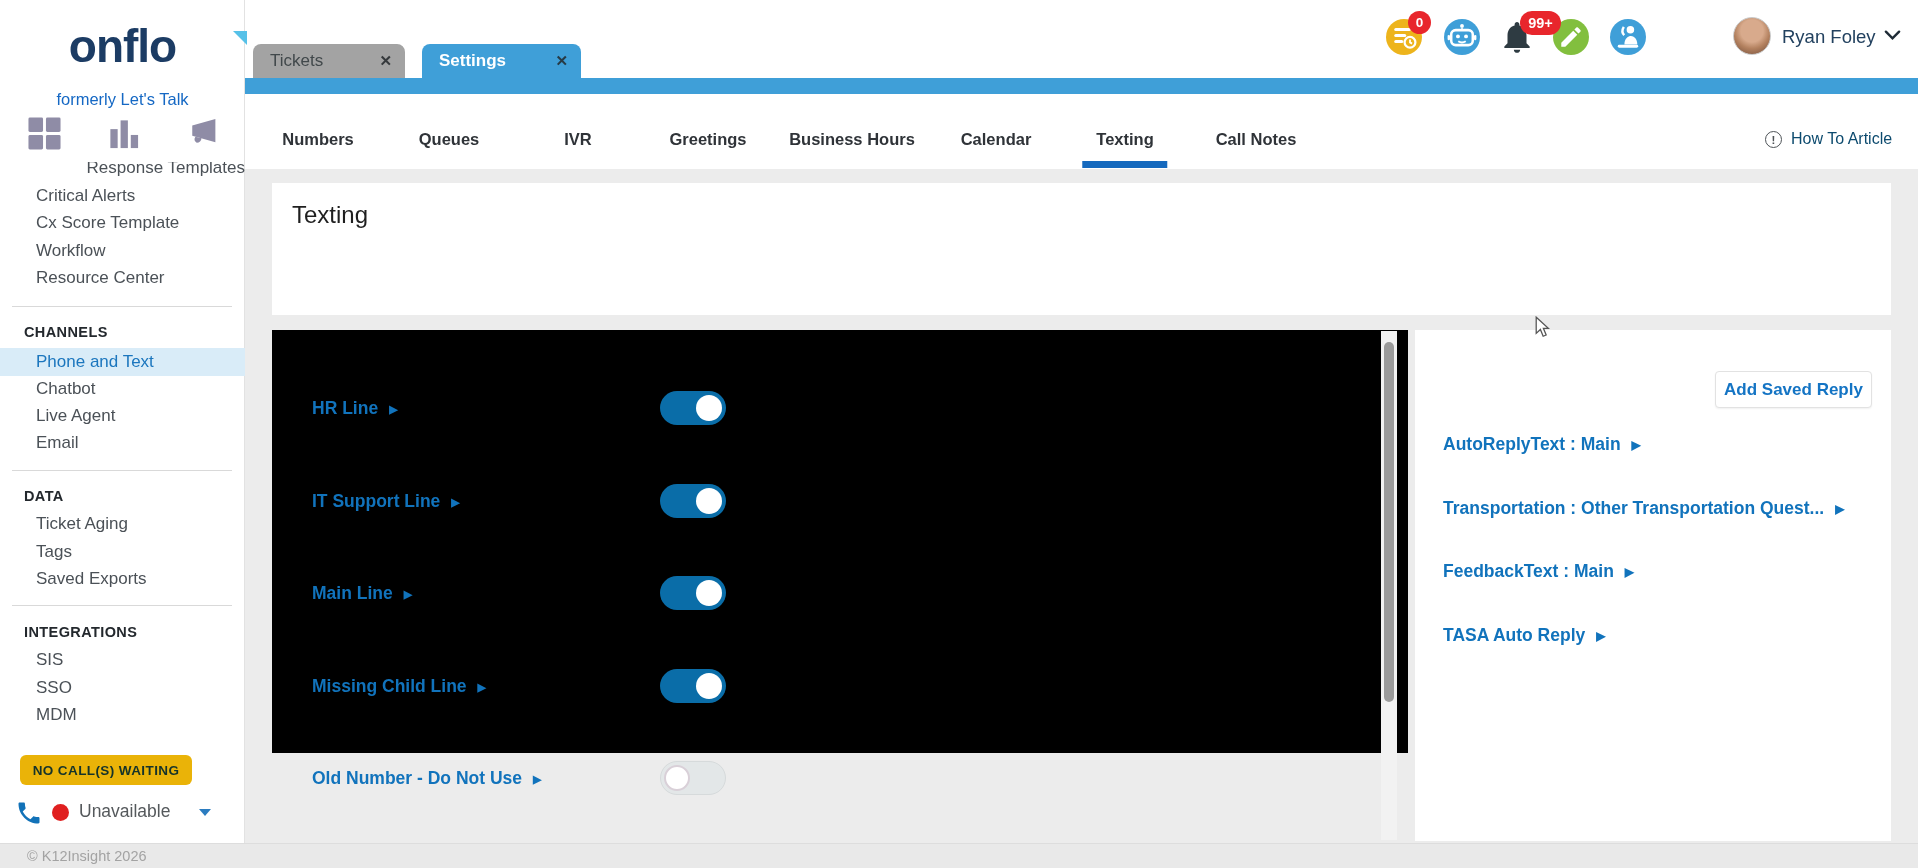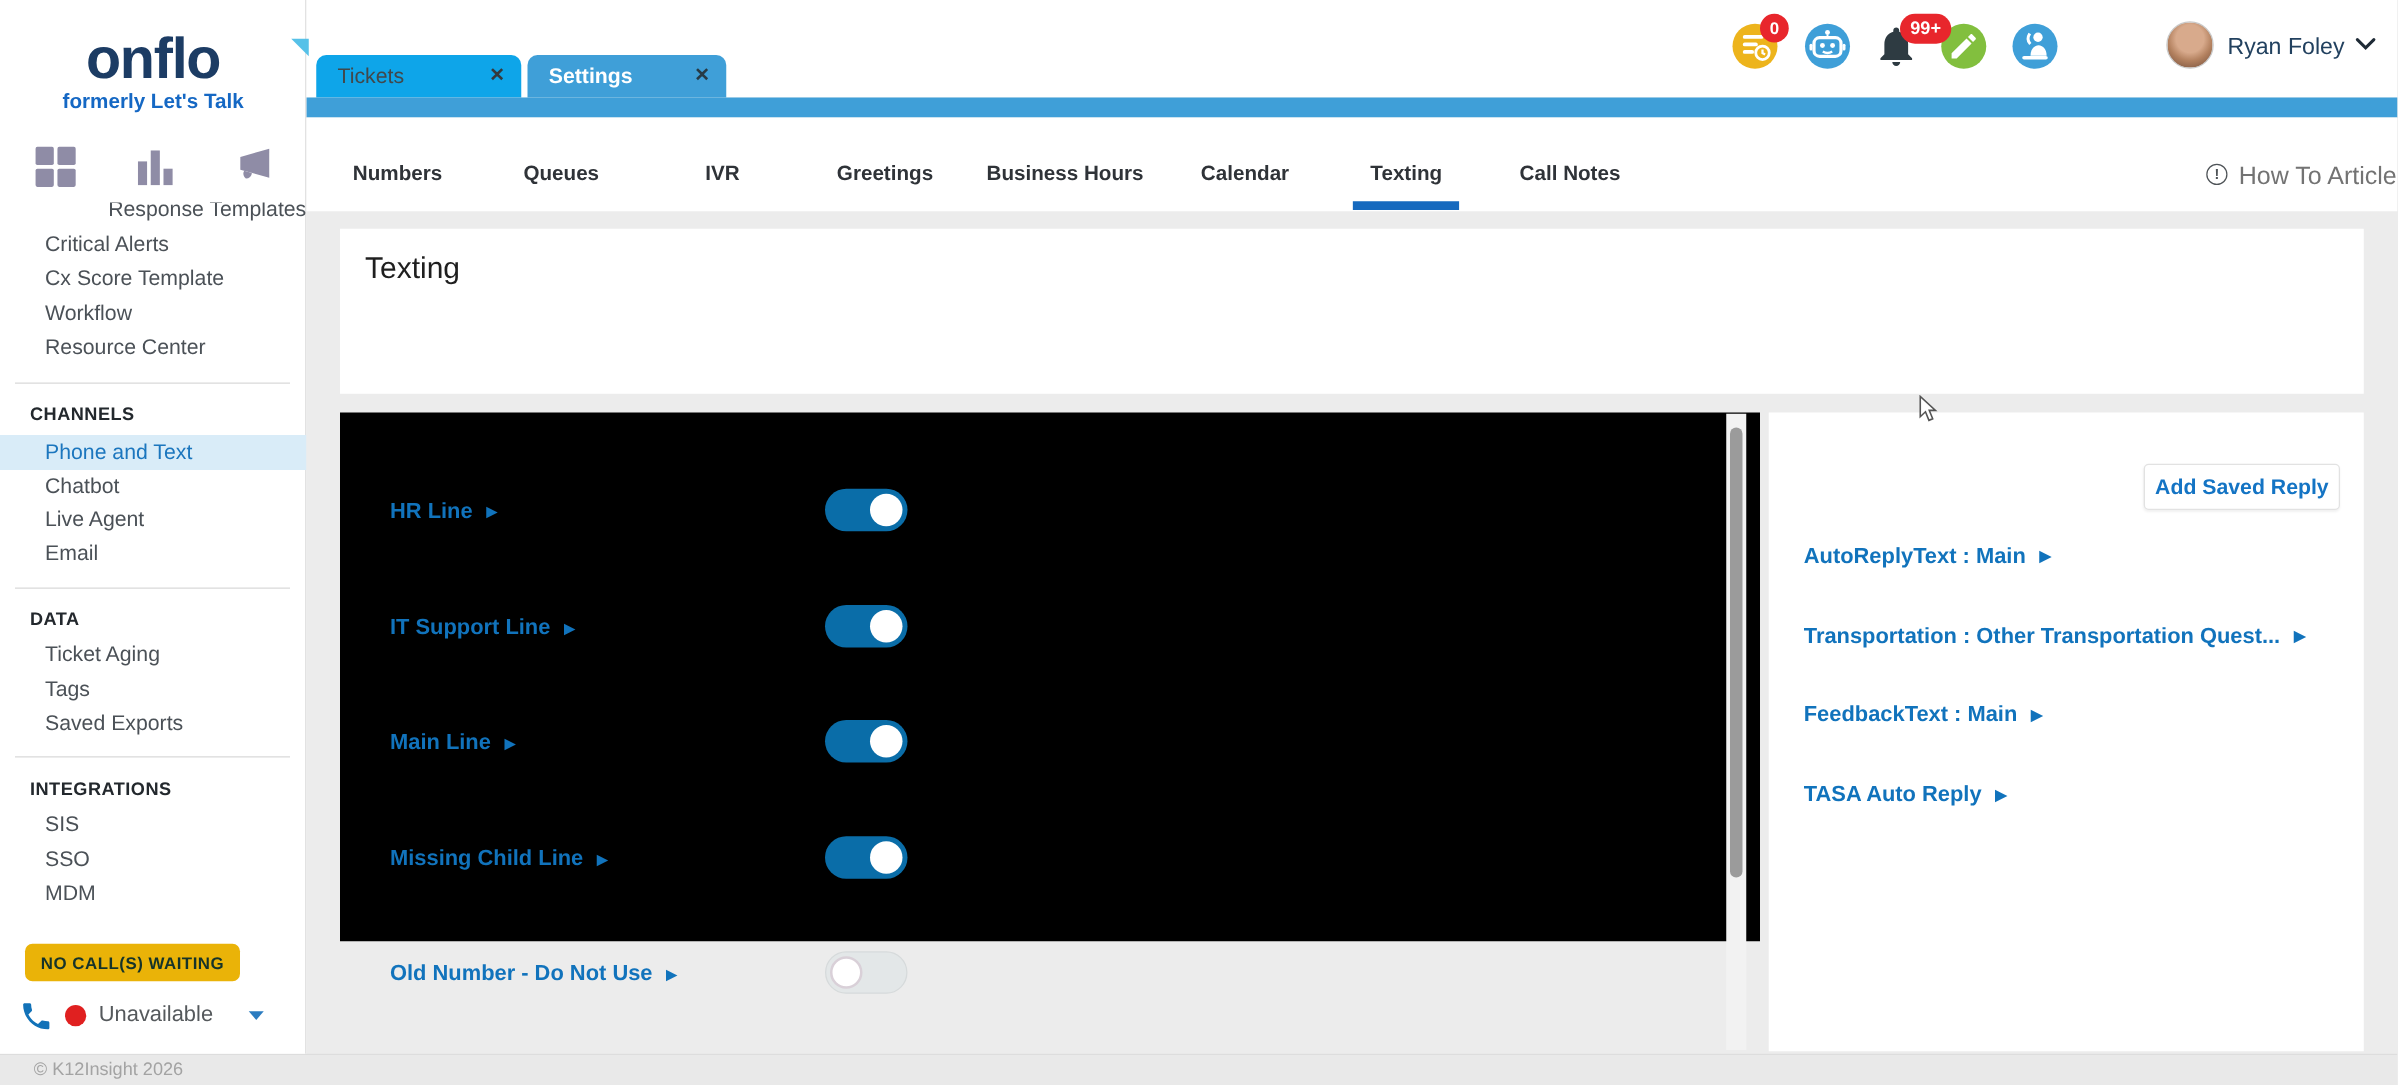--- a/index.html
+++ b/index.html
@@ -11,21 +11,21 @@
     overflow:hidden;
     color:#3a3f44;
   }
   .abs { position:absolute; }
 
   
   .sidebar { left:0; top:0; width:245px; height:843px; background:#fff; border-right:1px solid #E2E2E2; z-index:5; }
   .logo-wrap { position:absolute; top:22px; left:0; width:245px; text-align:center; }
   .logo-text { font-size:46px; font-weight:bold; color:#1C3C64; letter-spacing:-1px; position:relative; display:inline-block; line-height:48px; }
   .logo-accent { position:absolute; right:-2px; top:9px; width:0; height:0; border-top:14px solid #56C1E8; border-left:14px solid transparent; }
-  .logo-tagline { font-size:16.5px; font-weight:bold; color:#1568C4; margin-top:2px; }
+  .logo-tagline { font-size:16.5px; font-weight:normal; color:#1568C4; margin-top:20px; }
   .side-icons { position:absolute; top:113px; left:0; width:245px; height:42px; }
   .side-icons svg { position:absolute; }
   .menu-top { position:absolute; top:162px; left:0; width:245px; height:130px; overflow:hidden; }
   .menu-item { padding-left:36px; line-height:27.5px; font-size:17px; color:#4B5157; cursor:pointer; white-space:nowrap; }
   .menu-item.first { margin-top:-8px;text-align:right; }
   .side-divider { position:absolute; left:12px; width:220px; height:0; border-top:1px solid #D9D9D9; }
   .section-title { position:absolute; left:24px; font-size:14.5px; font-weight:bold; color:#23282D; letter-spacing:.4px; }
   .section-item { position:absolute; left:0; width:245px; height:28px; line-height:28px; padding-left:36px; font-size:17px; color:#4B5157; cursor:pointer; }
   .section-item.active { background:#D9ECF8; color:#1B76BE; }
   .call-btn { position:absolute; left:20px; top:755px; width:172px; height:30px; background:#eab308; border:none; border-radius:6px; font-family:inherit; font-size:13.5px; font-weight:bold; color:#15332A; letter-spacing:.4px; cursor:pointer; }
@@ -35,42 +35,42 @@
   .status-caret { position:absolute; left:199px; top:12px; width:0; height:0; border-left:6px solid transparent; border-right:6px solid transparent; border-top:7px solid #2B7CC0; cursor:pointer; }
 
   
   .footer { left:0; top:843px; width:1918px; height:25px; background:#E9E9E9; border-top:1px solid #DDD; }
   .footer-text { position:absolute; left:27px; top:0; line-height:24px; font-size:14.5px; color:#A3A3A3; }
 
   
   .topbar { left:245px; top:0; width:1673px; height:78px; background:#fff; }
   .wtab { position:absolute; top:44px; height:34px; border-radius:8px 8px 0 0; font-size:17px; line-height:34px; padding-left:17px; cursor:pointer; }
   .wtab .x { position:absolute; right:13px; top:0; font-size:15px; font-weight:bold; cursor:pointer; }
-  .wtab-tickets { left:253px; width:164px; background:#0ea5e9; color:#41484B; }
+  .wtab-tickets { left:253px; width:152px; background:#a3a3a3; color:#41484B; }
   .wtab-tickets .x { color:#35393C; }
   .wtab-settings { left:422px; width:159px; background:#3F9FD8; color:#fff; font-weight:bold; }
   .wtab-settings .x { color:#273A45; }
   .bluebar { left:245px; top:78px; width:1673px; height:16px; background:#3F9FD8; }
 
   .circ-icon { position:absolute; top:19px; width:36px; height:36px; border-radius:50%; cursor:pointer; }
   .badge { position:absolute; background:#E8262C; color:#fff; font-weight:bold; text-align:center; border-radius:12px; z-index:6; cursor:pointer; }
   .badge-zero { left:1408px; top:11px; width:23px; height:23px; line-height:23px; font-size:13.5px; }
   .badge-99 { left:1520px; top:11px; width:41px; height:24px; line-height:24px; font-size:14.5px; }
   .bell-wrap { position:absolute; left:1498px; top:17px; width:38px; height:40px; cursor:pointer; }
   .avatar { position:absolute; left:1733px; top:17px; width:38px; height:38px; border-radius:50%; background:radial-gradient(circle at 50% 36%, #D8AA8C 0 38%, #B3815F 60%, #6E4A38 100%); border:1px solid #C9C9C9; cursor:pointer; }
   .user-name { position:absolute; left:1782px; top:26px; font-size:18.5px; color:#22415F; cursor:pointer; }
   .user-caret { position:absolute; left:1884px; top:28px; cursor:pointer; }
 
   
   .subnav { left:245px; top:94px; width:1673px; height:75px; background:#fff; }
   .snav-tab { position:absolute; top:128px; transform:translateX(-50%); font-size:16.5px; font-weight:600; color:#2F3338; line-height:22px; cursor:pointer; white-space:nowrap; z-index:4; }
   .snav-tab.active::after { content:""; position:absolute; left:-14px; right:-14px; bottom:-18px; height:7px; background:#1569BE; }
   .howto { position:absolute; left:1765px; top:130px; height:20px; cursor:pointer; z-index:4; }
   .howto-icon { position:absolute; left:0; top:1px; width:17px; height:17px; border:1.7px solid #4E5357; border-radius:50%; font-size:11.5px; font-weight:bold; color:#4E5357; text-align:center; line-height:16px; }
-  .howto-text { position:absolute; left:26px; top:0; font-size:20px; color:#737373; white-space:nowrap; }
+  .howto-text { position:absolute; left:26px; top:0; font-size:16px; color:#0c4a6e; white-space:nowrap; }
 
   
   .card { left:272px; top:183px; width:1619px; height:132px; background:#fff; }
   .card-title { position:absolute; left:20px; top:18px; font-size:24px; font-weight:500; color:#1F1F1F; }
   .card-desc { position:absolute; left:21px; top:62px; font-size:17.5px; color:#3A3A3A; line-height:21.5px; }
   .card-desc a { color:#1774C6; text-decoration:underline; cursor:pointer; }
 
   
   .panel-left { left:272px; top:330px; width:1136px; height:423px; background:#000000; }
   .panel-right { left:1415px; top:330px; width:476px; height:511px; background:#fff; }

